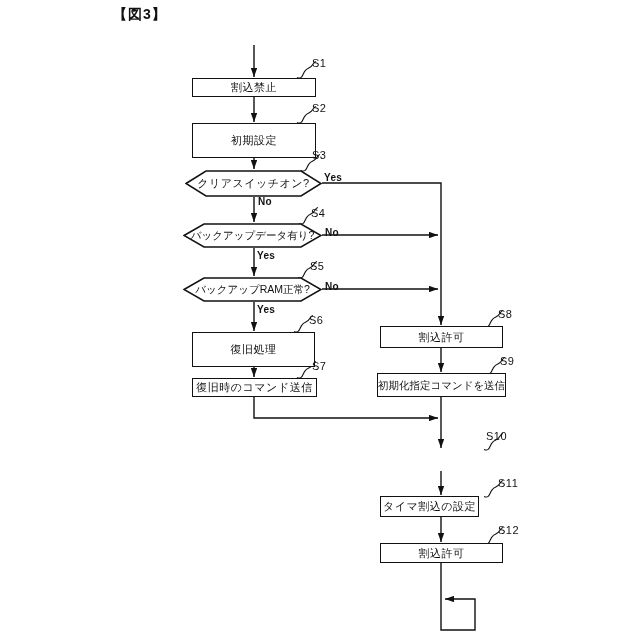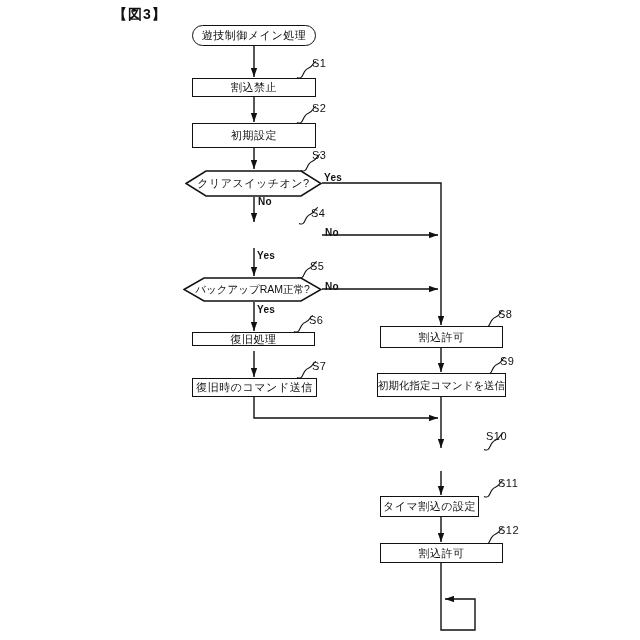--- a/index.html
+++ b/index.html
@@ -75,48 +75,51 @@
       <path d="m484,326.5 c7,3 5,-7 11,-9 s4,-6 8,-7"></path>
       <path d="m486,373.5 c7,3 5,-7 11,-9 s4,-6 8,-7"></path>
       <path d="m484,449.5 c7,3 5,-7 11,-9 s4,-6 8,-7"></path>
       <path d="m484,496.5 c7,3 5,-7 11,-9 s4,-6 8,-7"></path>
       <path d="m484,543.5 c7,3 5,-7 11,-9 s4,-6 8,-7"></path>
     </g>
   </svg>
 
   <div class="fig-label">【図3】</div>
 
-  <div class="node terminal" style="left:192px;top:25px;width:124px;height:21px">
-    <span>遊技制御メイン処理</span>
-  </div>
 
   <div class="node process" style="left:192px;top:78px;width:124px;height:19px">
     <span>割込禁止</span>
   </div>
 
-  <div class="node process" style="left:192px;top:123px;width:124px;height:25px">
+  <div class="node process" style="left:192px;top:123px;width:124px;height:35px">
     <span>初期設定</span>
   </div>
 
   <div class="node decision" style="left:185px;top:170px;width:137px;height:27px">
     <svg width="137" height="27">
       <polygon points="1,13.5 21,1 116,1 136,13.5 116,26 21,26" fill="#fff" stroke="#111" stroke-width="1.5"></polygon>
     </svg>
     <span>クリアスイッチオン?</span>
   </div>
 
+  <div class="node decision small-text" style="left:183px;top:223px;width:139px;height:25px">
+    <svg width="139" height="25">
+      <polygon points="1,12.5 21,1 118,1 138,12.5 118,24 21,24" fill="#fff" stroke="#111" stroke-width="1.5"></polygon>
+    </svg>
+    <span>バックアップデータ有り?</span>
+  </div>
 
   <div class="node decision small-text" style="left:183px;top:277px;width:139px;height:25px">
     <svg width="139" height="25">
       <polygon points="1,12.5 21,1 118,1 138,12.5 118,24 21,24" fill="#fff" stroke="#111" stroke-width="1.5"></polygon>
     </svg>
     <span>バックアップRAM正常?</span>
   </div>
 
-  <div class="node process" style="left:192px;top:332px;width:123px;height:14px">
+  <div class="node process" style="left:192px;top:332px;width:123px;height:35px">
     <span>復旧処理</span>
   </div>
 
   <div class="node process" style="left:192px;top:378px;width:125px;height:19px">
     <span>復旧時のコマンド送信</span>
   </div>
 
   <div class="node process" style="left:380px;top:326px;width:123px;height:22px">
     <span>割込許可</span>
   </div>

